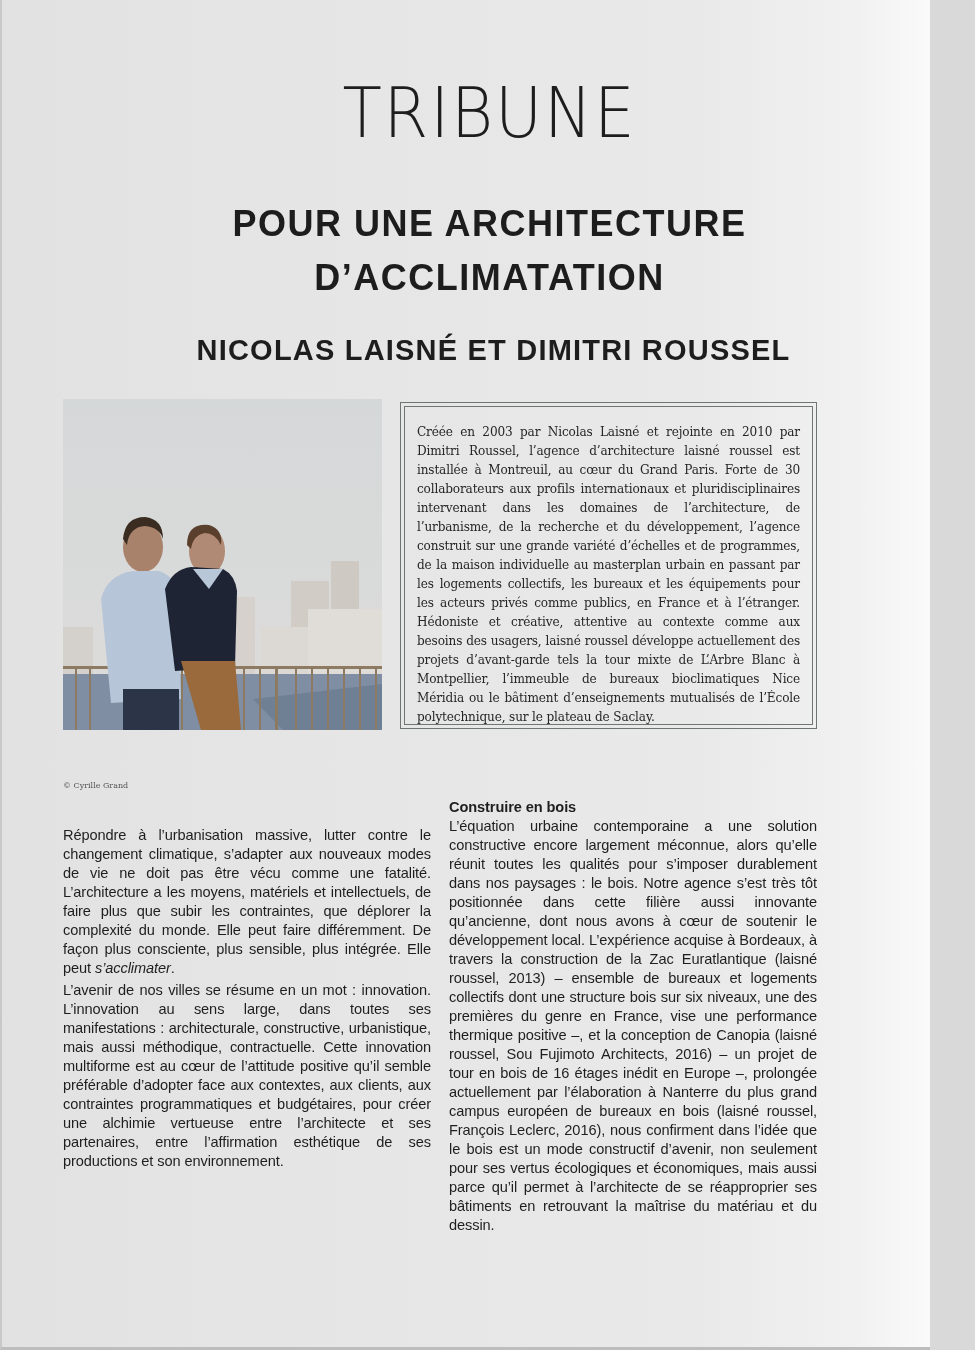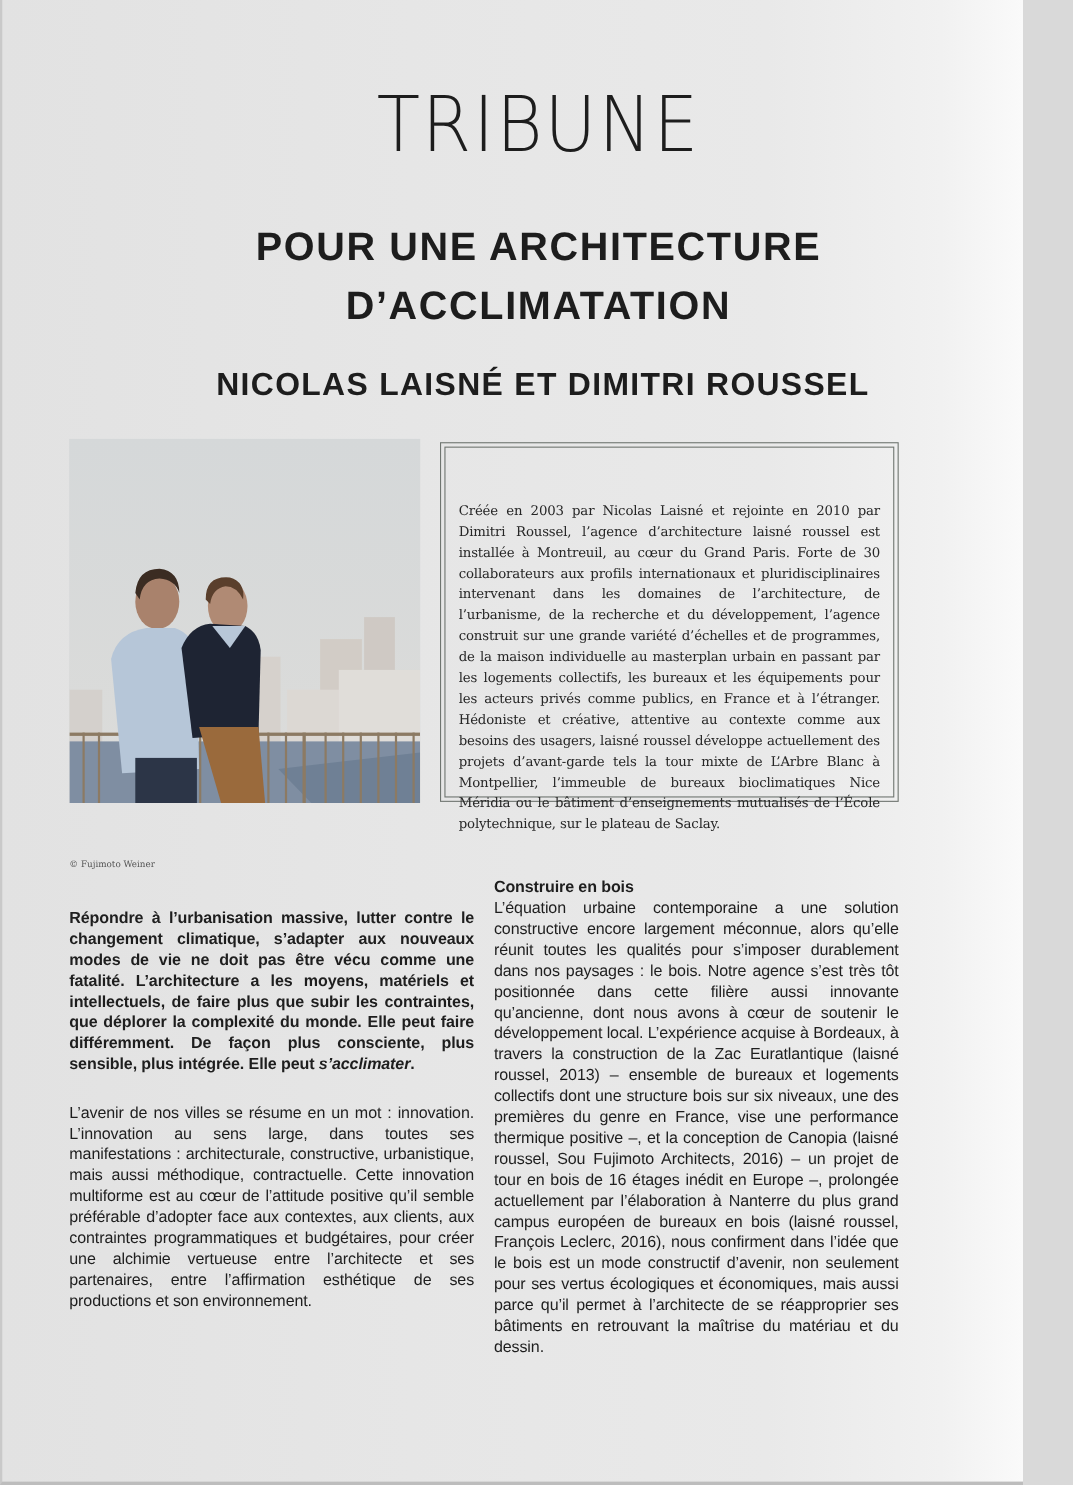--- a/index.html
+++ b/index.html
@@ -44,30 +44,30 @@
   .box {
     position: absolute; left: 398px; top: 402px; width: 417px; height: 327px;
     border: 1px solid #6f7570; padding: 3px;
   }
   .box-inner {
     width: 100%; height: 100%; border: 1px solid #6f7570;
     padding: 16px 12px 0 12px;
   }
   .box-text {
     font-family: "DejaVu Serif", serif; font-size: 12.1px; line-height: 19px;
-    color: #262626; text-align: justify; hyphens: manual; letter-spacing: -0.15px; margin-top: 32px;
+    color: #262626; text-align: justify; hyphens: manual; letter-spacing: -0.15px;
   }
   .col {
     position: absolute; font-family: "Liberation Sans", sans-serif;
     font-size: 14.6px; line-height: 19px; color: #1e1e1e;
     text-align: justify; letter-spacing: -0.1px;
   }
   .col-left { left: 61px; top: 826px; width: 368px; }
   .col-right { left: 447px; top: 798px; width: 368px; }
-  .lead { font-weight: bold; margin-bottom: 25px; }
+  .lead { font-weight: normal; margin-bottom: 3px; }
   .lead em { font-style: italic; }
   .subhead { font-weight: bold; }
 </style>
 </head>
 <body>
 
 <div class="page">
 
   <div class="kicker">TRIBUNE</div>
 
@@ -121,21 +121,21 @@
 
       <ellipse cx="144" cy="152" rx="18" ry="24" fill="#b08a74"></ellipse>
       <path d="M124 146 Q124 124 146 126 Q160 130 158 146 Q152 134 142 134 Q130 136 128 150 Z" fill="#5a3f2c"></path>
       <path d="M132 168 Q142 190 160 186 L160 176 Z" fill="#4b3326"></path>
       <path d="M102 190 Q110 170 128 168 L160 170 Q172 176 174 192 L172 268 L112 272 Z" fill="#1e2433"></path>
       <path d="M130 170 L146 190 L160 170 Z" fill="#b8c7d8"></path>
       <path d="M118 262 L172 262 L178 331 L138 331 Z" fill="#9a6a3c"></path>
     </svg>
   </div>
 
-  <div class="credit">© Fujimoto Weiner</div>
+  <div class="credit">© Cyrille Grand</div>
 
   <div class="box">
     <div class="box-inner">
       <p class="box-text">Créée en 2003 par Nicolas Laisné et rejointe en 2010 par Dimitri Roussel, l’agence d’architecture laisné roussel est installée à Montreuil, au cœur du Grand Paris. Forte de 30 collaborateurs aux profils internationaux et pluridisciplinaires intervenant dans les domaines de l’architecture, de l’urbanisme, de la recherche et du développement, l’agence construit sur une grande variété d’échelles et de programmes, de la maison individuelle au masterplan urbain en passant par les logements collectifs, les bureaux et les équipements pour les acteurs privés comme publics, en France et à l’étranger. Hédoniste et créative, attentive au contexte comme aux besoins des usagers, laisné roussel développe actuellement des projets d’avant-garde tels la tour mixte de L’Arbre Blanc à Montpellier, l’immeuble de bureaux bioclimatiques Nice Méridia ou le bâtiment d’enseignements mutualisés de l’École polytechnique, sur le plateau de Saclay.</p>
     </div>
   </div>
 
   <div class="col col-left">
     <p class="lead"><span>Répondre à l’urbanisation massive, lutter contre le changement climatique, s’adapter aux nouveaux modes de vie ne doit pas être vécu comme une fatalité. L’architecture a les moyens, matériels et intellectuels, de faire plus que subir les contraintes, que déplorer la complexité du monde. Elle peut faire différemment. De façon plus consciente, plus sensible, plus intégrée. Elle peut </span><em>s’acclimater</em><span>.</span></p>
     <p>L’avenir de nos villes se résume en un mot : innovation. L’innovation au sens large, dans toutes ses manifestations : architecturale, constructive, urbanistique, mais aussi méthodique, contractuelle. Cette innovation multiforme est au cœur de l’attitude positive qu’il semble préférable d’adopter face aux contextes, aux clients, aux contraintes programmatiques et budgétaires, pour créer une alchimie vertueuse entre l’architecte et ses partenaires, entre l’affirmation esthétique de ses productions et son environnement.</p>

